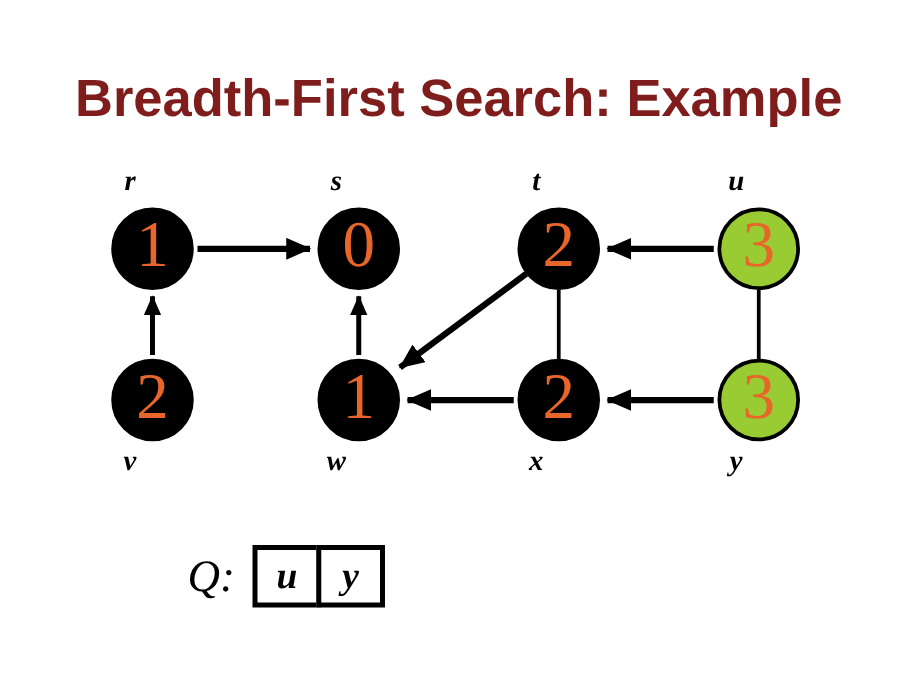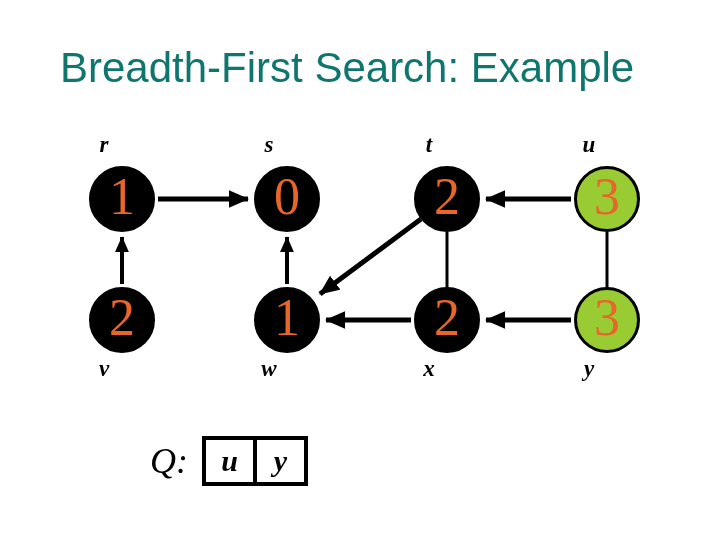--- a/index.html
+++ b/index.html
@@ -13,25 +13,25 @@
   }
   .slide {
     position: relative;
     width: 720px;
     height: 540px;
     background: #ffffff;
   }
   .title {
     position: absolute;
     left: 60px;
-    top: 44px;
+    top: 55px;
     font-family: "Liberation Sans", sans-serif;
     font-size: 42px;
-    font-weight: 400;
-    color: #0f766e;
+    font-weight: 700;
+    color: #7f1d1d;
     white-space: nowrap;
   }
   .edge-layer {
     position: absolute;
     left: 0;
     top: 0;
     width: 720px;
     height: 540px;
     pointer-events: none;
   }

